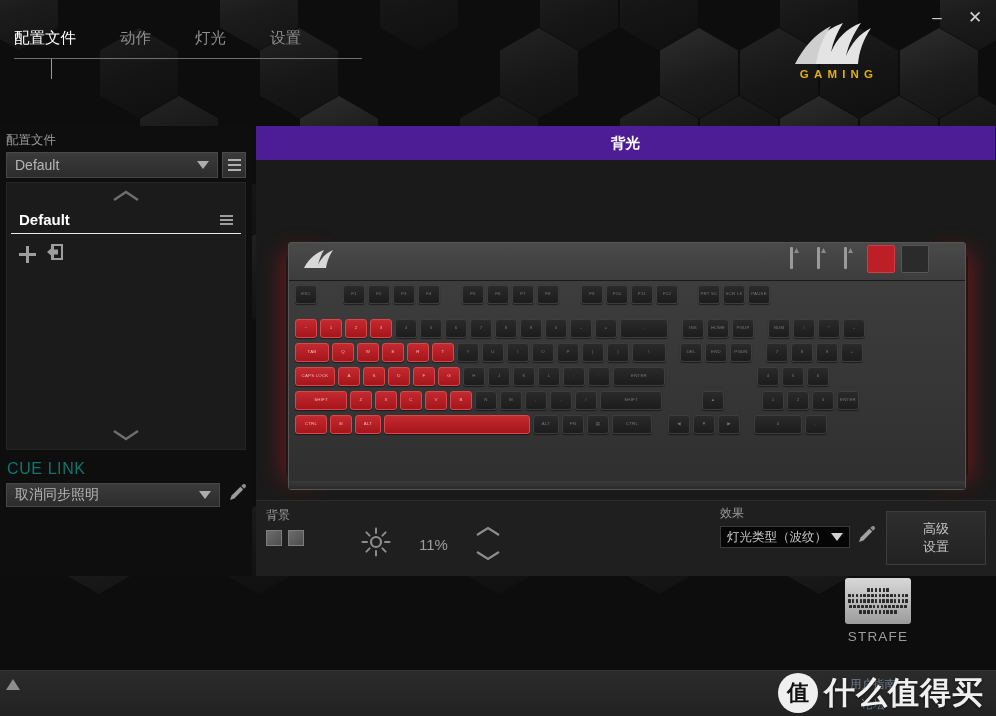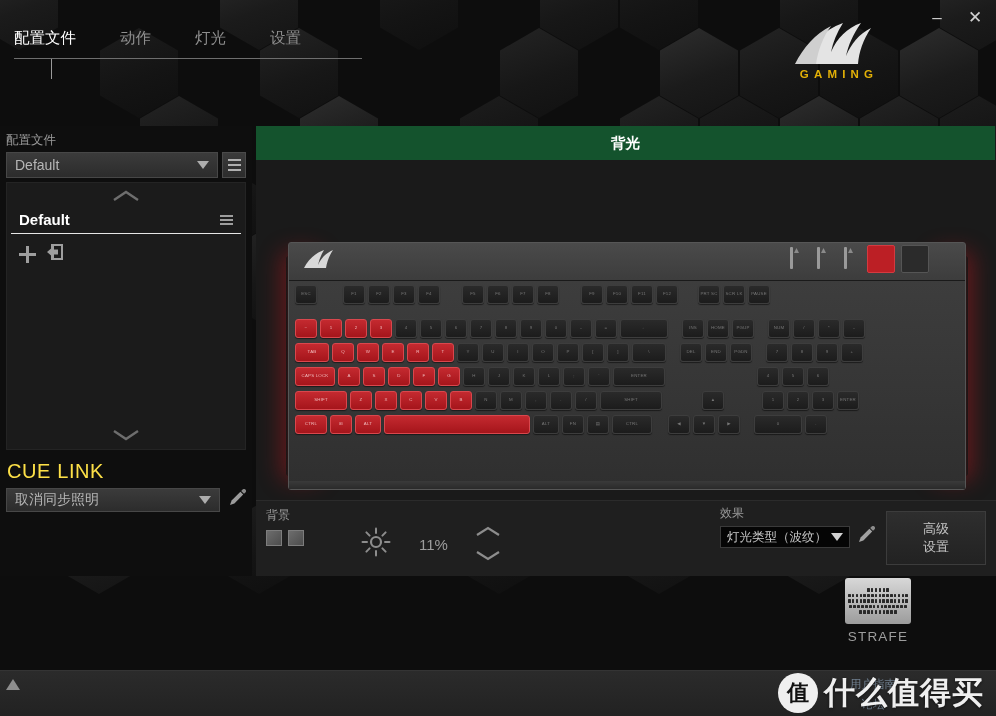--- a/index.html
+++ b/index.html
@@ -69,30 +69,30 @@
   .modeitem .hm i{display:block;width:13px;height:2px;background:#9d9d9d;}
   .modetools{display:flex;align-items:center;gap:10px;padding:9px 0 0 12px;}
   .ico-plus{position:relative;width:17px;height:17px;cursor:pointer;}
   .ico-plus:before,.ico-plus:after{content:"";position:absolute;background:#9e9e9e;}
   .ico-plus:before{left:7px;top:0;width:3px;height:17px;}
   .ico-plus:after{top:7px;left:0;height:3px;width:17px;}
   .modelist-fill{flex:1;}
   .chev-dn{height:28px;display:flex;align-items:center;justify-content:center;cursor:pointer;}
 
   .cuelink{padding:10px 6px 0 6px;}
-  .cuelink .t{font-size:20px;color:#fde047;letter-spacing:.6px;padding-left:1px;}
+  .cuelink .t{font-size:16px;color:#0f766e;letter-spacing:.6px;padding-left:1px;}
   .cuelink .row{display:flex;align-items:center;gap:8px;margin-top:5px;}
   .cuelink .dropdown{flex:1;height:24px;}
 
   
   .main{position:absolute;top:126px;left:256px;width:740px;height:450px;background:#1a1a1a;}
   .subtabs{display:flex;height:34px;}
   .subtab{flex:1;display:flex;align-items:center;justify-content:center;font-size:14.5px;
     color:#8c8c8c;background:#151515;cursor:pointer;border-right:1px solid #1a1a1a;}
-  .subtab.active{color:#ffffff;font-weight:bold;background:#14532d;}
+  .subtab.active{color:#ffffff;font-weight:bold;background:#4c1d95;}
   .stage{position:relative;height:340px;}
 
   
   .kb-wrap{position:absolute;left:30px;top:82px;width:682px;height:248px;}
   .glow{position:absolute;border-radius:3px;}
   .glow.l{left:0;top:14px;width:30px;height:220px;
     background:linear-gradient(90deg,rgba(20,3,3,.2),#c21f25 55%,rgba(25,4,4,.25));
     box-shadow:0 0 22px 5px rgba(190,25,30,.45);}
   .glow.r{right:0;top:14px;width:30px;height:220px;
     background:linear-gradient(90deg,rgba(25,4,4,.25),#c21f25 45%,rgba(20,3,3,.2));

